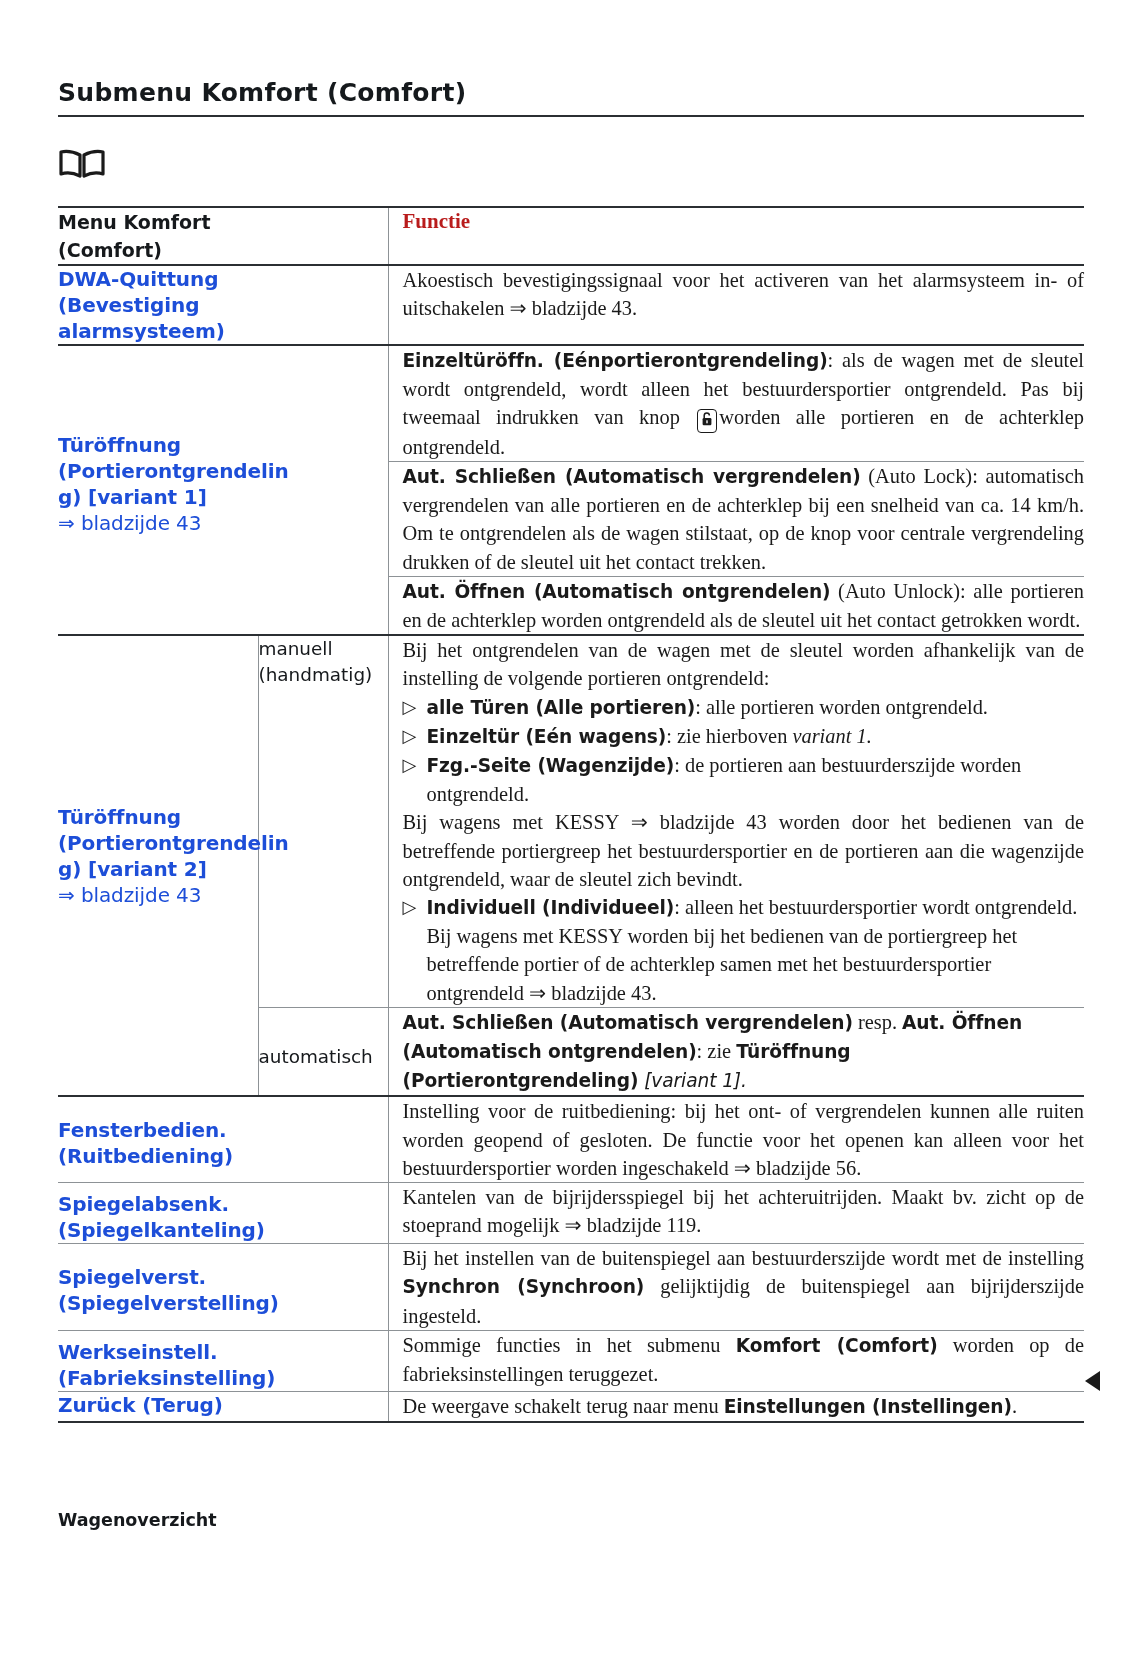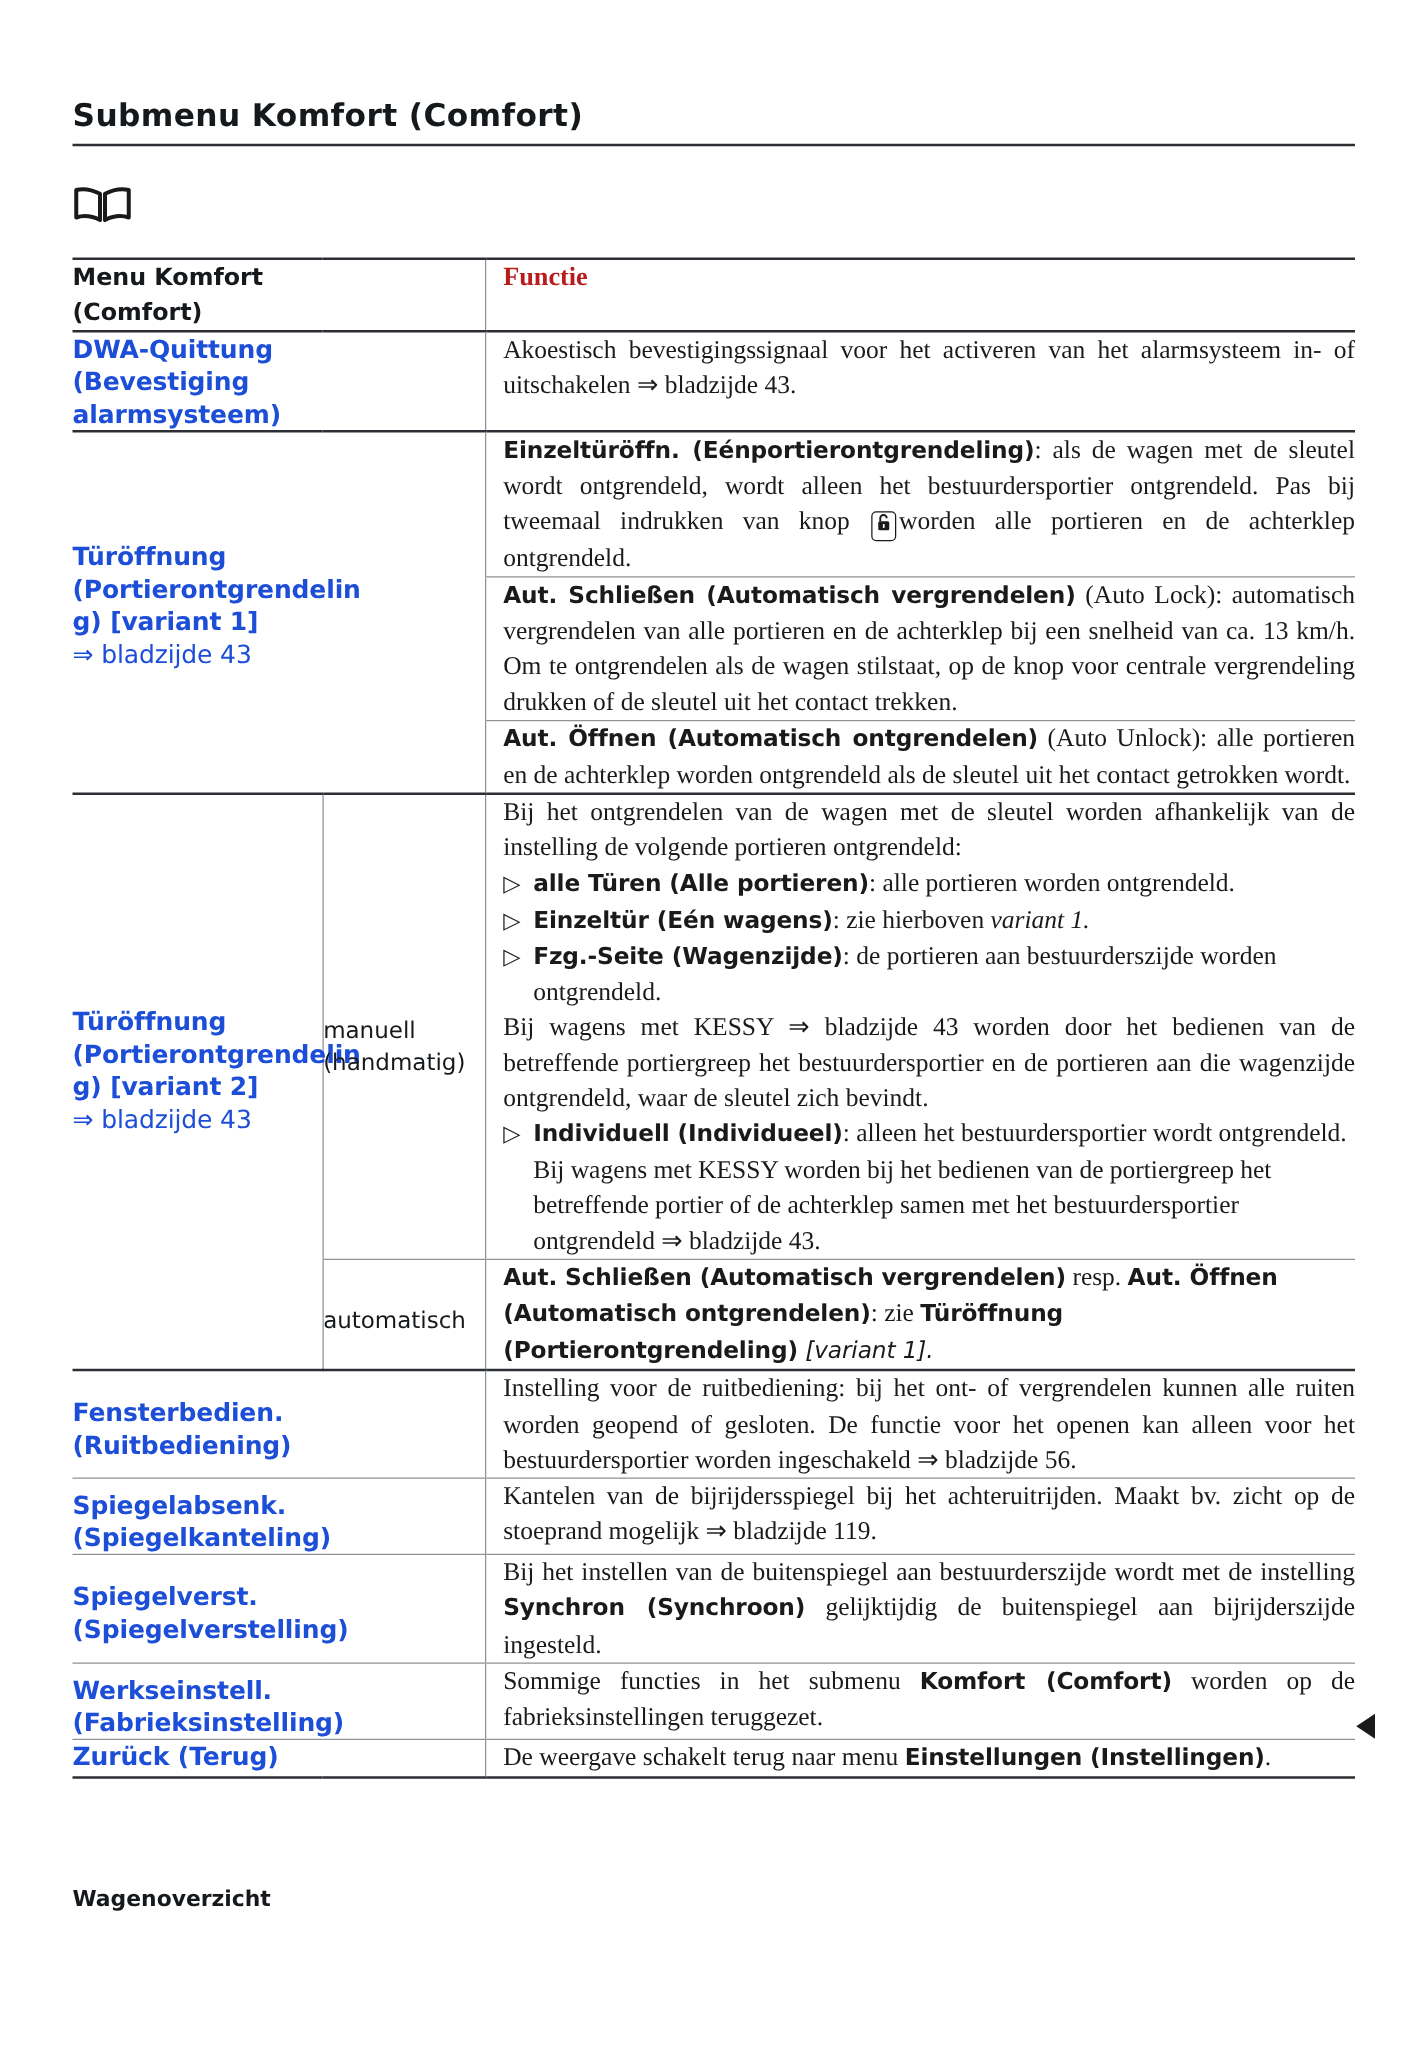--- a/index.html
+++ b/index.html
@@ -258,21 +258,21 @@
               <rect x="1.6" y="7" width="8.8" height="7.2" rx="1.2" fill="#1a1a1a"></rect>
               <rect x="5.3" y="9.3" width="1.4" height="3" fill="#ffffff"></rect>
             </svg>
           </span><span>worden alle portieren en de achterklep ontgrendeld.</span>
         </div>
       </td>
     </tr>
     <tr>
       <td class="cell pad-left rule-light vline">
         <div class="body-text">
-          <b class="ui">Aut. Schließen (Automatisch vergrendelen)</b><span> (Auto Lock): automatisch vergrendelen van alle portieren en de achterklep bij een snelheid van ca. 13 km/h. Om te ontgrendelen als de wagen stilstaat, op de knop voor centrale vergrendeling drukken of de sleutel uit het contact trekken.</span>
+          <b class="ui">Aut. Schließen (Automatisch vergrendelen)</b><span> (Auto Lock): automatisch vergrendelen van alle portieren en de achterklep bij een snelheid van ca. 14 km/h. Om te ontgrendelen als de wagen stilstaat, op de knop voor centrale vergrendeling drukken of de sleutel uit het contact trekken.</span>
         </div>
       </td>
     </tr>
     <tr>
       <td class="cell pad-left rule-light vline">
         <div class="body-text">
           <b class="ui">Aut. Öffnen (Automatisch ontgrendelen)</b><span> (Auto Unlock): alle portieren en de achterklep worden ontgrendeld als de sleutel uit het contact getrokken wordt.</span>
         </div>
       </td>
     </tr>
@@ -280,21 +280,21 @@
     <tr>
       <td class="cell rule-heavy" rowspan="2">
         <div style="padding-top:168px">
           <div class="lbl">Türöffnung</div>
           <div class="lbl">(Portierontgrendelin</div>
           <div class="lbl"><span>g) [variant 2]</span></div>
           <div class="lbl" style="font-weight:400">⇒ bladzijde 43</div>
         </div>
       </td>
       <td class="cell rule-heavy vline">
-        <div style="padding-top:176px">
+        <div style="">
           <div class="sub-lbl">manuell</div>
           <div class="sub-lbl">(handmatig)</div>
         </div>
       </td>
       <td class="cell pad-left rule-heavy vline">
         <div class="body-text">Bij het ontgrendelen van de wagen met de sleutel worden afhankelijk van de instelling de volgende portieren ontgrendeld:</div>
         <ul class="bullets">
           <li>
             <span class="tri">▷</span>
             <b class="ui">alle Türen (Alle portieren)</b><span>: alle portieren worden ontgrendeld.</span>

